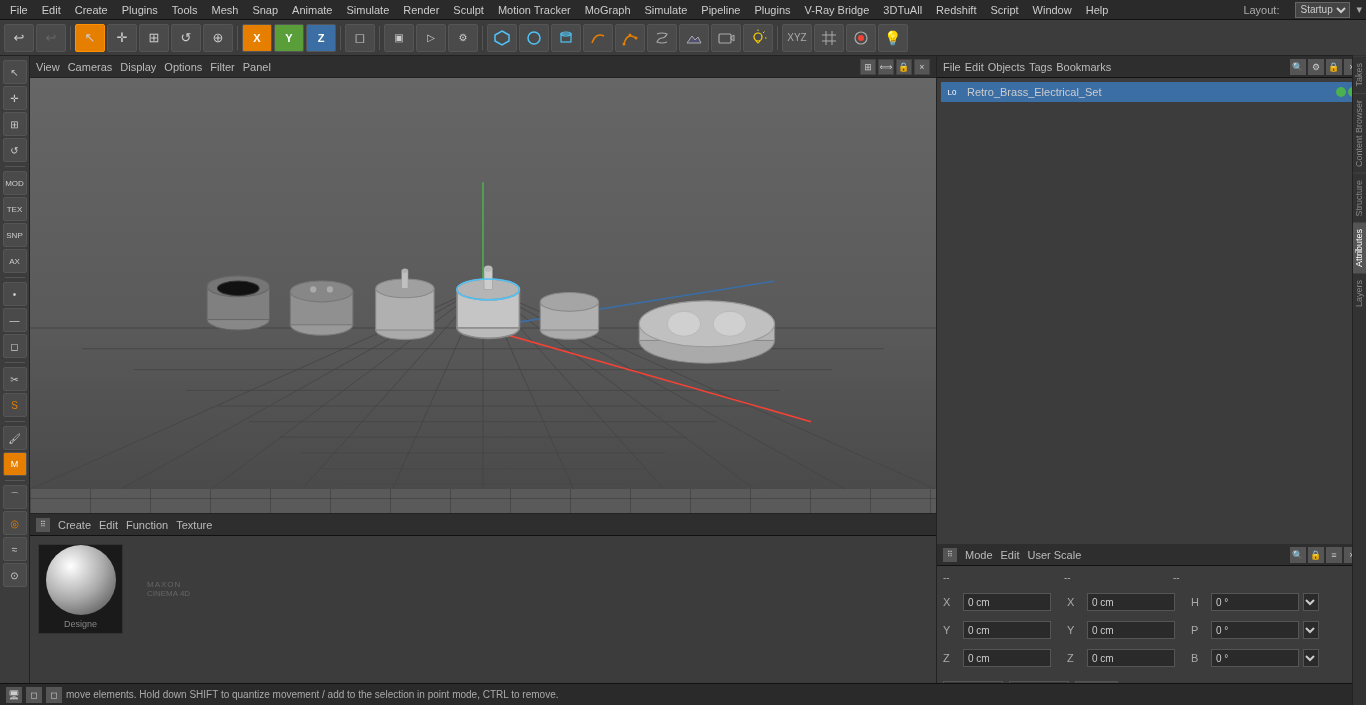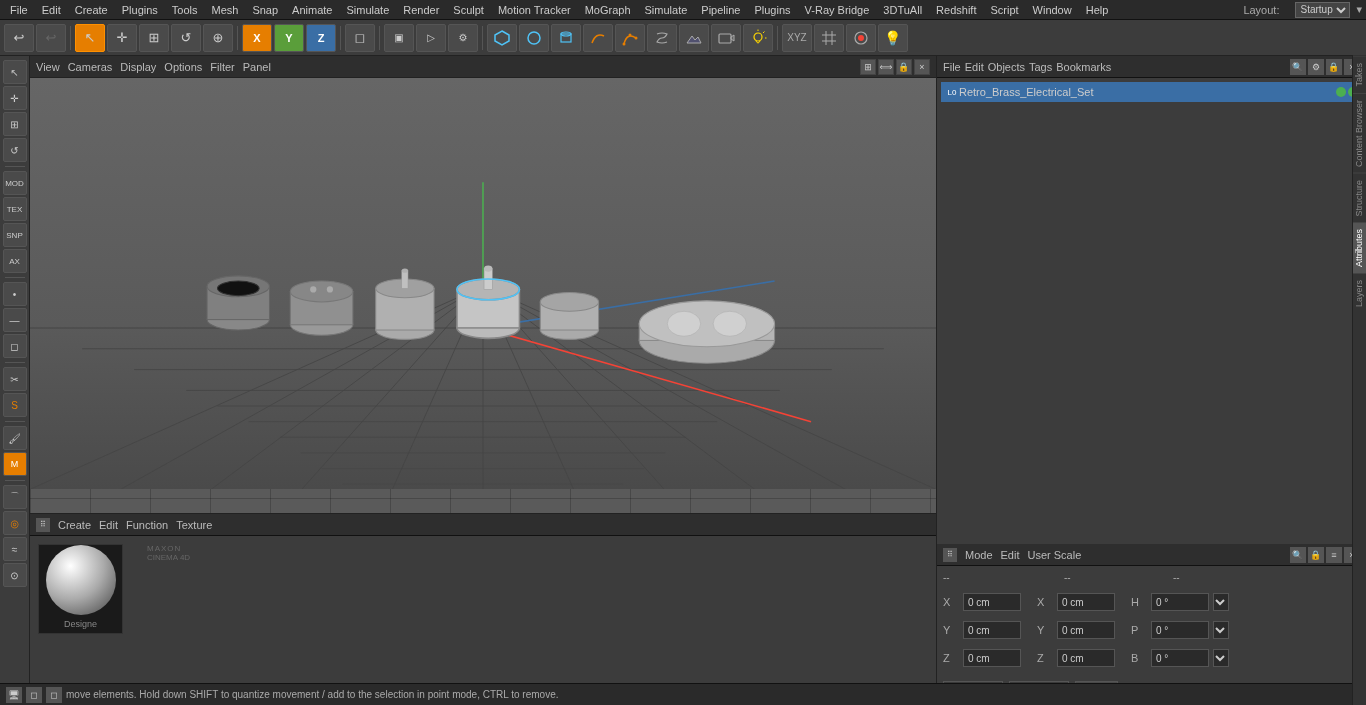--- a/index.html
+++ b/index.html
@@ -125,21 +125,21 @@
     }
     #objects-panel-header {
       height: 22px; background: #2e2e2e; display: flex; align-items: center;
       padding: 0 6px; gap: 4px; border-bottom: 1px solid #111;
     }
     .panel-menu { color: #bbb; cursor: pointer; font-size: 11px; }
     .panel-search-btn { margin-left: auto; width: 16px; height: 16px; background: #555; display: flex; align-items: center; justify-content: center; cursor: pointer; font-size: 9px; color: #ccc; }
 
     #objects-list { padding: 4px; }
     .obj-row {
-      display: flex; align-items: center; gap: 0; height: 20px;
+      display: flex; align-items: center; gap: 8px; height: 20px;
       padding: 0 4px; cursor: pointer;
     }
     .obj-row.selected { background: #3a6ea5; }
     .obj-icon { width: 14px; height: 14px; display: flex; align-items: center; justify-content: center; font-size: 10px; }
     .obj-name { flex: 1; font-size: 11px; color: #ccc; }
     .obj-dots { display: flex; gap: 2px; }
     .obj-dot { width: 10px; height: 10px; border-radius: 50%; }
     .obj-dot.green { background: #4caf50; }
     #attrs-panel-header {
       height: 22px; background: #2e2e2e; display: flex; align-items: center;
@@ -147,21 +147,21 @@
     }
 
     #attrs-body { padding: 8px; display: flex; flex-direction: column; gap: 6px; }
 
     
     .coord-row {
       display: flex; align-items: center; gap: 4px;
     }
     .coord-label { width: 16px; color: #aaa; font-size: 11px; }
     .coord-input {
-      width: 58px; height: 18px; background: #2a2a2a; border: 1px solid #555;
+      width: 88px; height: 18px; background: #2a2a2a; border: 1px solid #555;
       color: #ccc; font-size: 10px; padding: 0 4px;
     }
     .coord-sep { color: #666; font-size: 11px; width: 8px; text-align: center; }
 
     
     #bottom-panel {
       height: 170px; background: #3c3c3c; border-top: 1px solid #222;
       display: flex;
     }
     #material-header {
@@ -688,21 +688,21 @@
     </div>
 
     <div id="material-body" style="flex:1; display:flex; align-items:flex-start; padding:8px; gap:24px;">
 
       <div id="logo-area" style="width:85px; height:90px; background:#1a1a1a; border:1px solid #333; display:flex; flex-direction:column; align-items:center; justify-content:flex-end; padding-bottom:4px;">
 
         <div style="width:70px; height:70px; background:radial-gradient(circle at 35% 30%, #fff, #aaa 50%, #555 90%); border-radius:50%; margin-bottom:4px;"></div>
         <span style="font-size:9px; color:#888;">Designe</span>
       </div>
 
-      <div style="display:flex; flex-direction:column; justify-content:flex-start; height:90px;">
+      <div style="display:flex; flex-direction:column; justify-content:center; height:90px;">
         <div style="font-size:8px; color:#666; letter-spacing:1px;">MAXON</div>
         <div style="font-size:8px; color:#666;">CINEMA 4D</div>
       </div>
     </div>
   </div>
 
   <div id="status-bar" style="position:absolute; bottom:0; left:0; right:0; height:22px; background:#2a2a2a; border-top:1px solid #111; display:flex; align-items:center; padding:0 6px; gap:4px;">
     <div class="status-icon">🖥</div>
     <div class="status-icon">◻</div>
     <div class="status-icon">◻</div>

